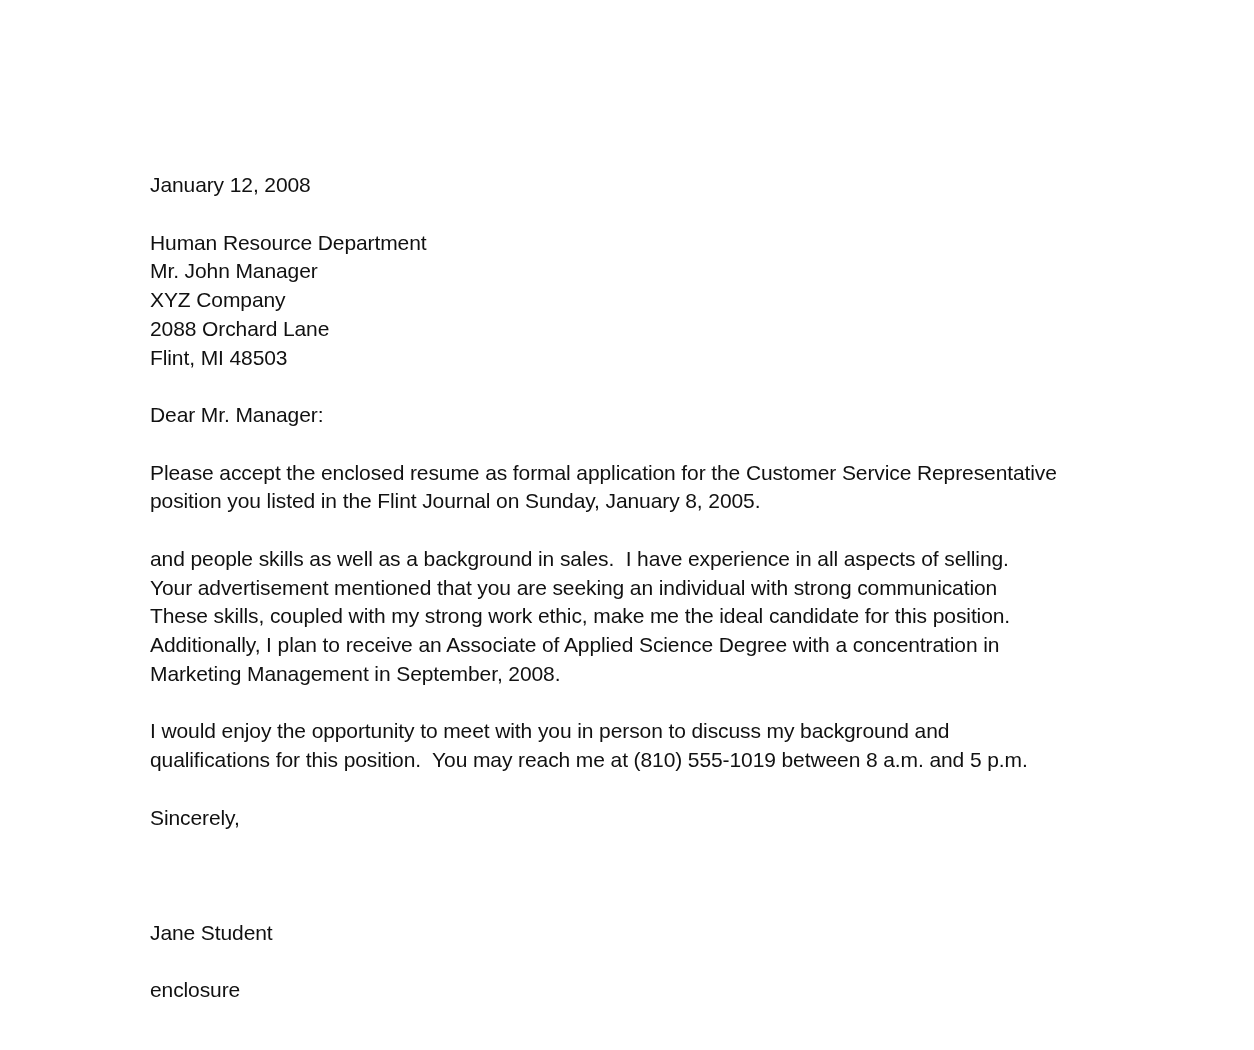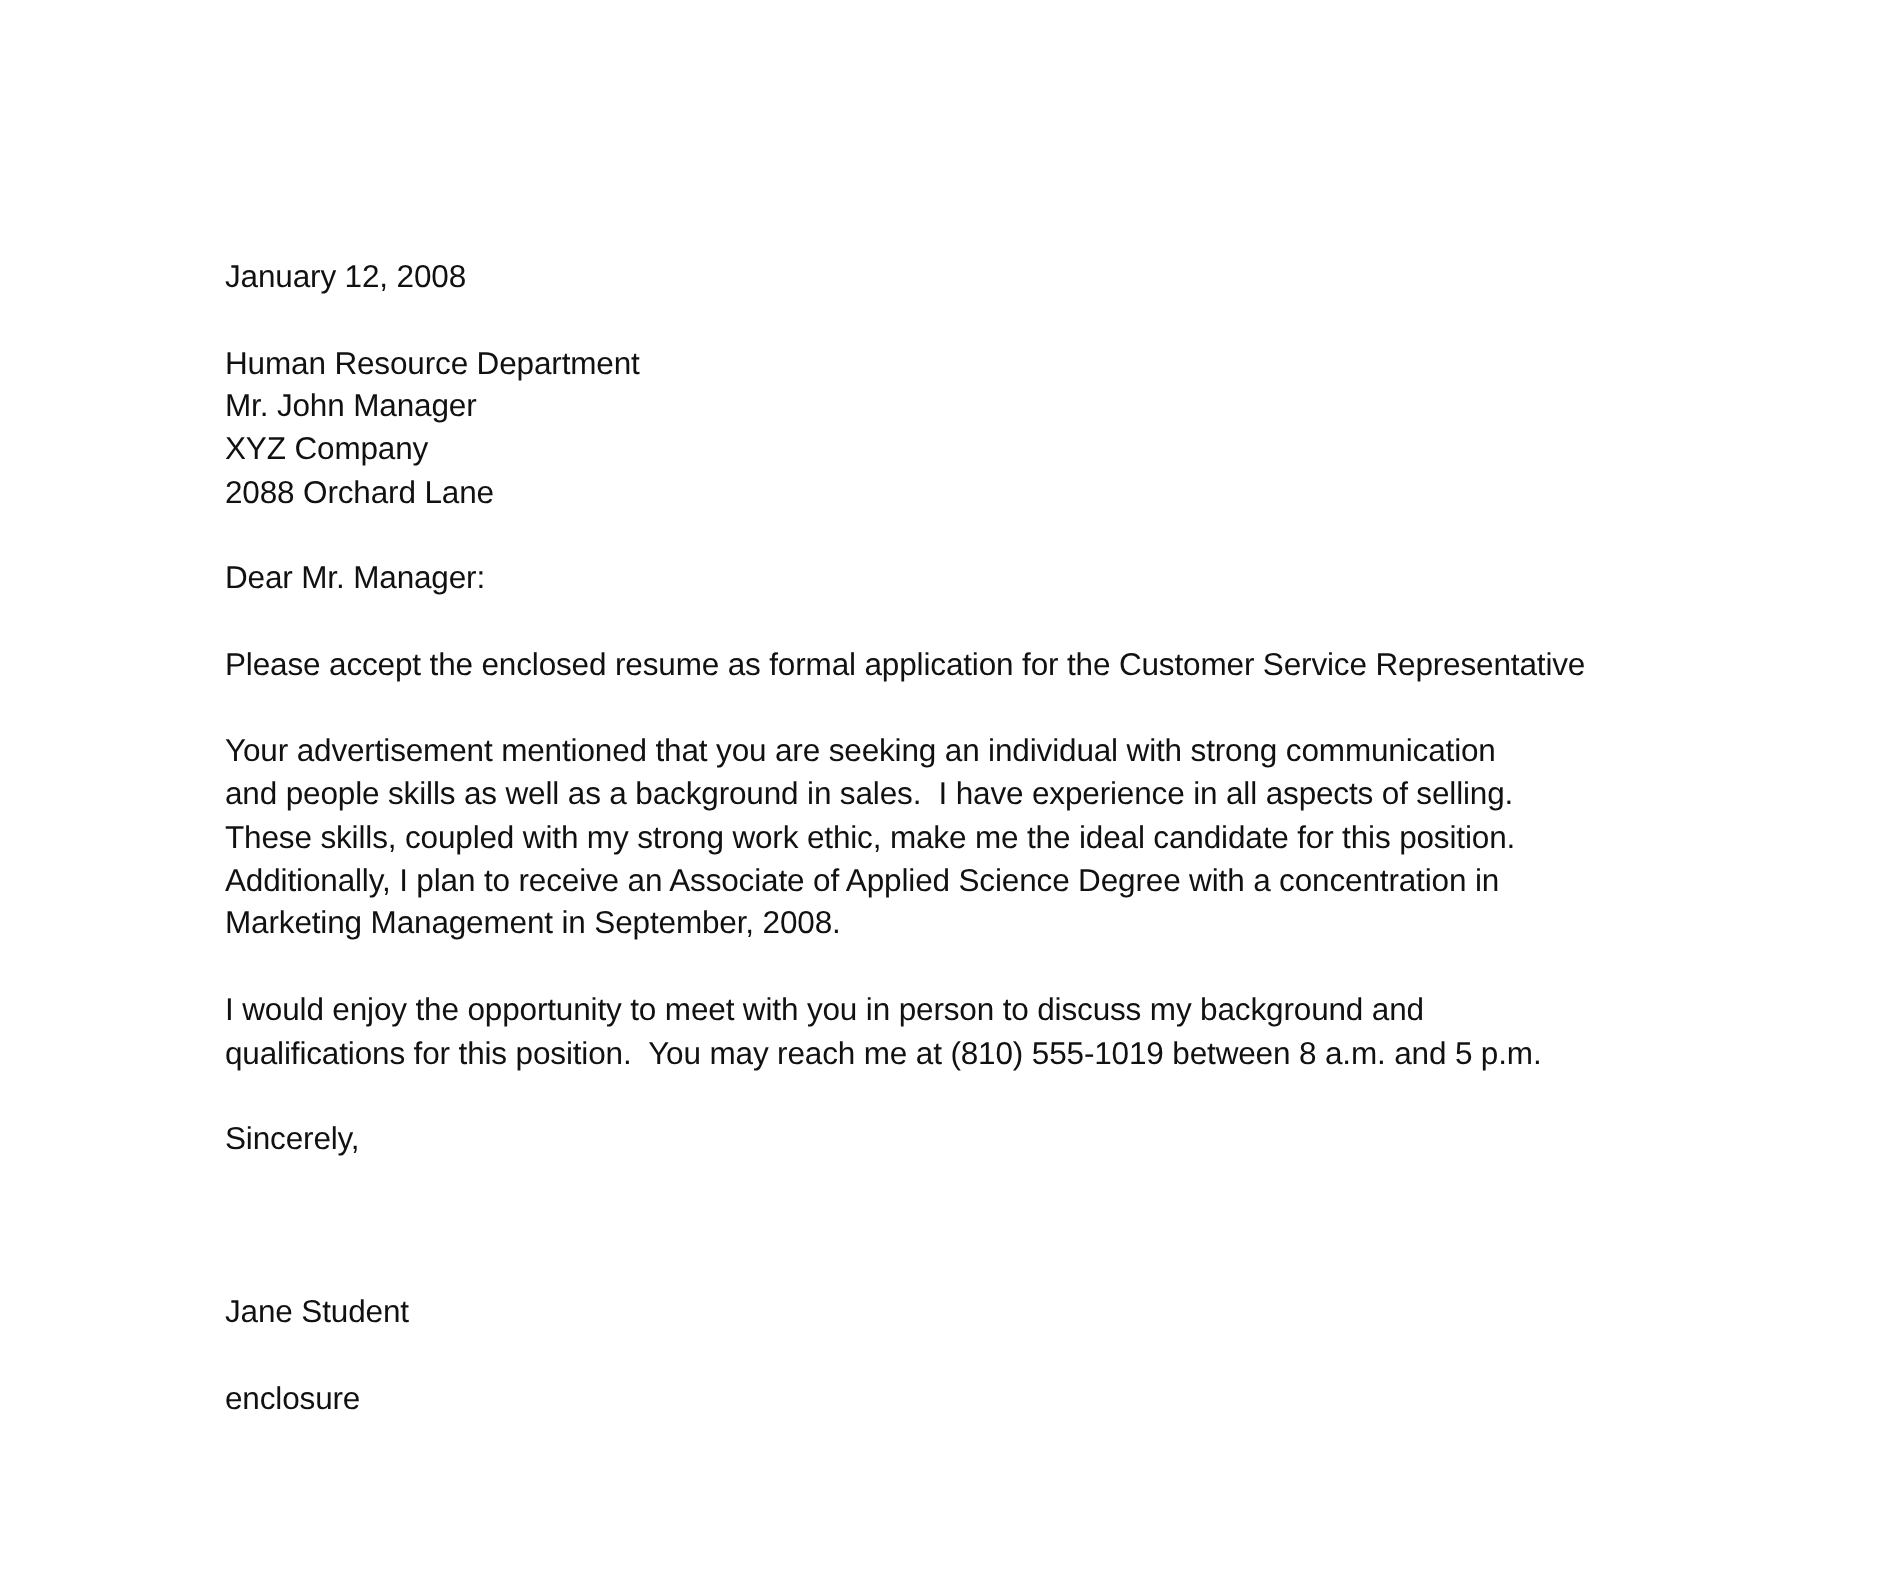--- a/index.html
+++ b/index.html
@@ -43,34 +43,36 @@
 
 <div class="page">
   <span class="line">January 12, 2008</span>
   <span class="blank"></span>
 
   <div>
     <span class="line">Human Resource Department</span>
     <span class="line">Mr. John Manager</span>
     <span class="line">XYZ Company</span>
     <span class="line">2088 Orchard Lane</span>
+    <span class="line">Flint, MI 48503</span>
   </div>
   <span class="blank"></span>
 
   <span class="line">Dear Mr. Manager:</span>
   <span class="blank"></span>
 
   <div>
     <span class="line">Please accept the enclosed resume as formal application for the Customer Service Representative</span>
+    <span class="line">position you listed in the Flint Journal on Sunday, January 8, 2005.</span>
   </div>
   <span class="blank"></span>
 
   <div>
+    <span class="line">and people skills as well as a background in sales.  I have experience in all aspects of selling.</span>
     <span class="line">Your advertisement mentioned that you are seeking an individual with strong communication</span>
-    <span class="line">and people skills as well as a background in sales.  I have experience in all aspects of selling.</span>
     <span class="line">These skills, coupled with my strong work ethic, make me the ideal candidate for this position.</span>
     <span class="line">Additionally, I plan to receive an Associate of Applied Science Degree with a concentration in</span>
     <span class="line">Marketing Management in September, 2008.</span>
   </div>
   <span class="blank"></span>
 
   <div>
     <span class="line">I would enjoy the opportunity to meet with you in person to discuss my background and</span>
     <span class="line">qualifications for this position.  You may reach me at (810) 555-1019 between 8 a.m. and 5 p.m.</span>
   </div>

